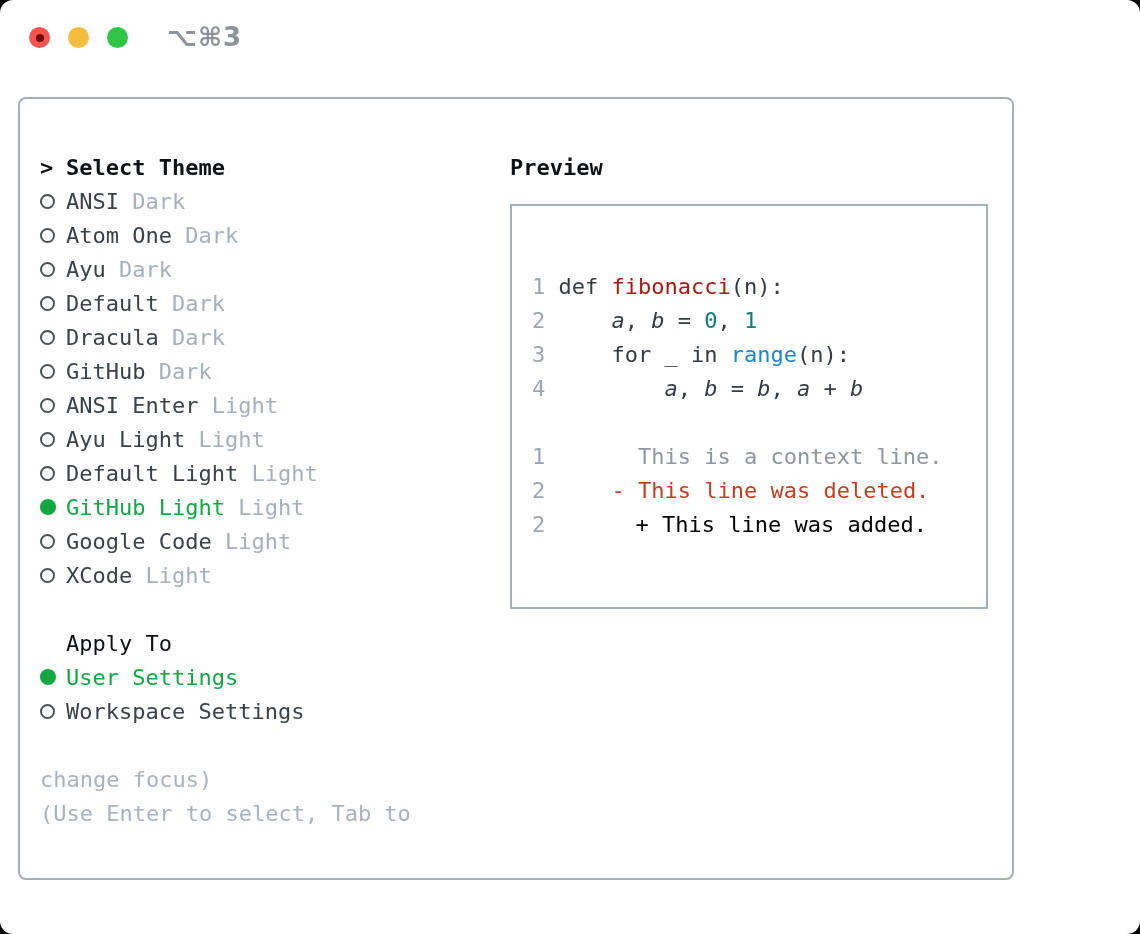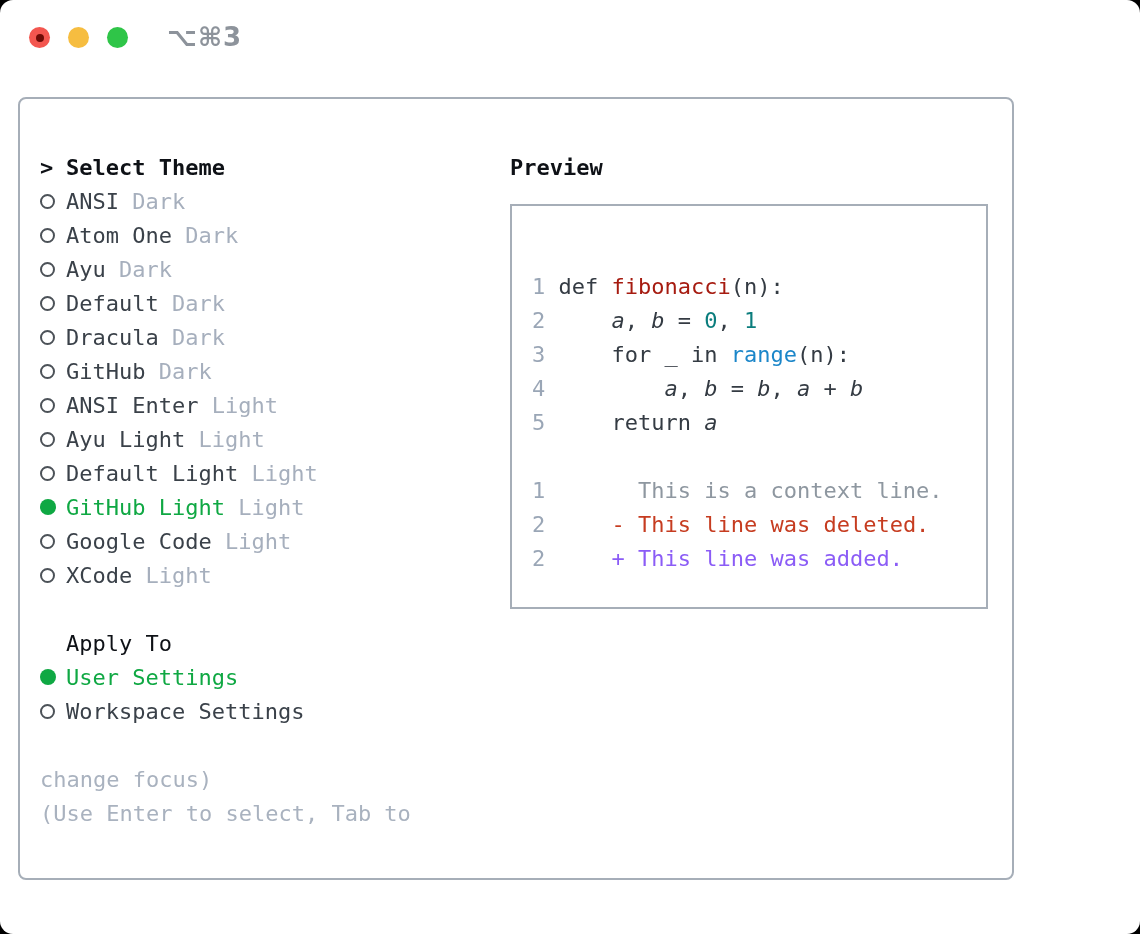--- a/index.html
+++ b/index.html
@@ -37,21 +37,21 @@
   .preview-box{position:absolute;left:490px;top:105px;width:478px;height:405px;box-sizing:border-box;border:2px solid #a6aeb8;background:#fff;padding:64px 0 0 20px;overflow:hidden;}
   .pline{height:34px;line-height:34px;font-size:22px;white-space:pre;}
   .ln{color:#9aa6b6;}
   .c-plain{color:#343b43;}
   .c-fn{color:#a61b10;}
   .c-var{color:#343b43;font-style:italic;}
   .c-num{color:#0b7d7d;}
   .c-builtin{color:#1b86c9;}
   .c-context{color:#8e97a0;}
   .c-deleted{color:#c63c20;}
-  .c-added{color:#8b5cf6;}
+  .c-added{color:#000000;margin-left:24px;}
 </style>
 </head>
 <body>
 
 <div class="window">
   <div class="titlebar">
     <span class="tl red">
         <span class="dot"></span>
       </span>
     <span class="tl yellow"></span>
@@ -81,20 +81,19 @@
         <div class="row"></div>
         <div class="row"><span class="hint">change focus)</span></div>
         <div class="row"><span class="hint">(Use Enter to select, Tab to</span></div>
       </div>
     <div class="preview-label">Preview</div>
     <div class="preview-box" id="preview-box">
         <div class="pline"><span class="ln">1</span><span class="c-plain"> def </span><span class="c-fn">fibonacci</span><span class="c-plain">(n):</span></div>
         <div class="pline"><span class="ln">2</span><span class="c-plain">     </span><span class="c-var">a</span><span class="c-plain">, </span><span class="c-var">b</span><span class="c-plain"> = </span><span class="c-num">0</span><span class="c-plain">, </span><span class="c-num">1</span></div>
         <div class="pline"><span class="ln">3</span><span class="c-plain">     for _ in </span><span class="c-builtin">range</span><span class="c-plain">(n):</span></div>
         <div class="pline"><span class="ln">4</span><span class="c-plain">         </span><span class="c-var">a</span><span class="c-plain">, </span><span class="c-var">b</span><span class="c-plain"> = </span><span class="c-var">b</span><span class="c-plain">, </span><span class="c-var">a</span><span class="c-plain"> + </span><span class="c-var">b</span></div>
-        <div class="pline"><span class="ln">5</span><span class="c-plain">     return </span><span class="c-var">a</span></div>
         <div class="pline"></div>
         <div class="pline"><span class="ln">1</span><span class="c-context">       This is a context line.</span></div>
         <div class="pline"><span class="ln">2</span><span class="c-plain">     </span><span class="c-deleted">- This line was deleted.</span></div>
         <div class="pline"><span class="ln">2</span><span class="c-plain">     </span><span class="c-added">+ This line was added.</span></div>
       </div>
   </div>
 </div>
 
 </body></html>

